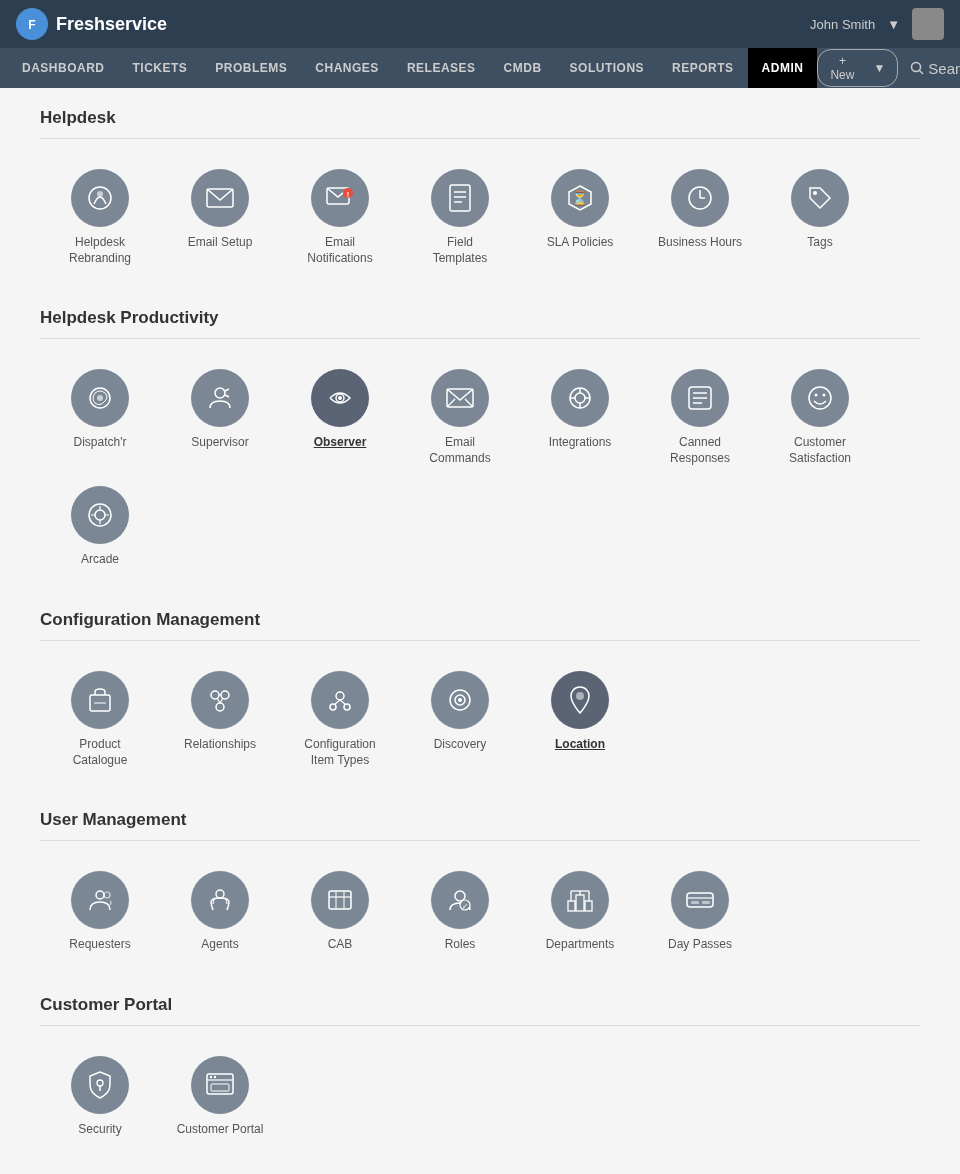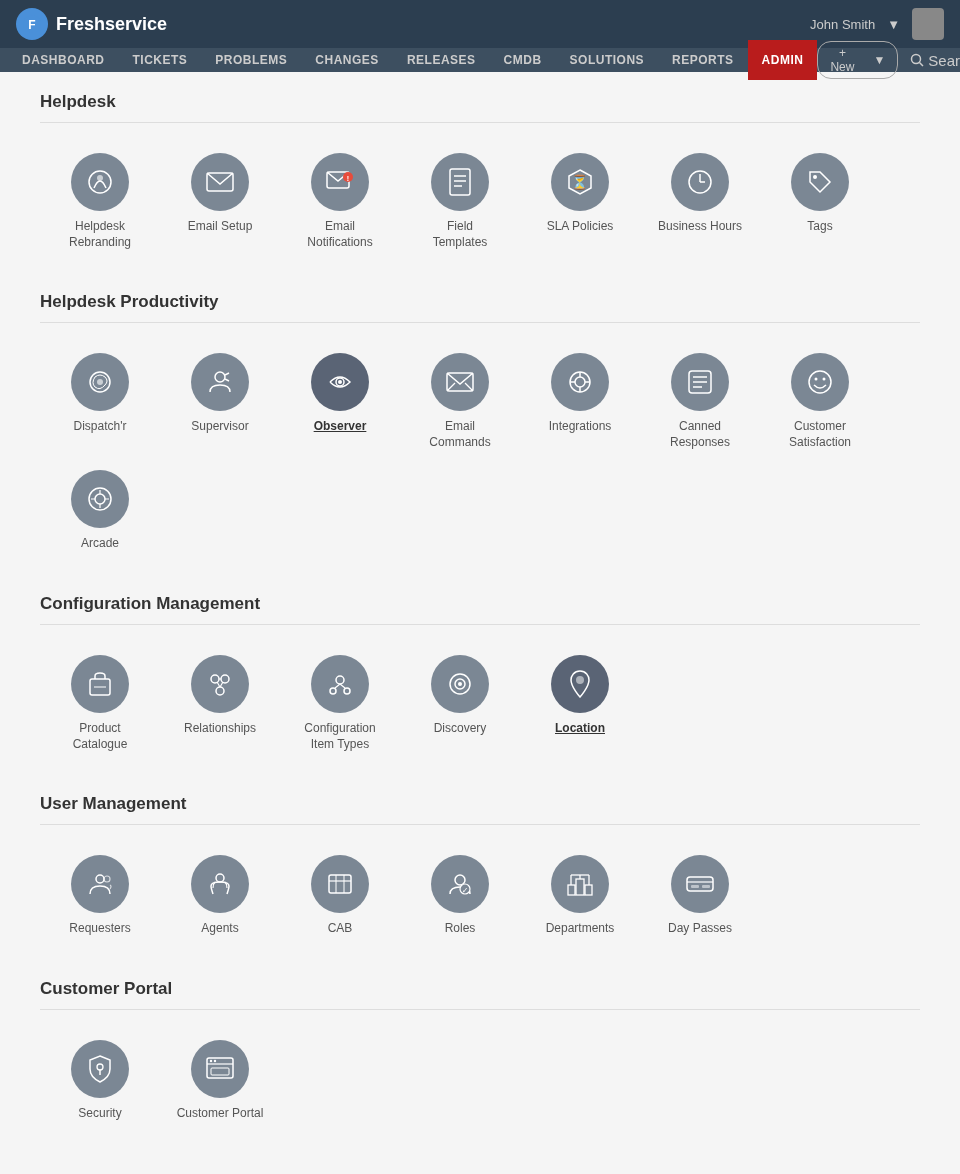--- a/index.html
+++ b/index.html
@@ -45,36 +45,36 @@
       height: 32px;
       background: #888;
       border-radius: 4px;
     }
 
     
     .navbar {
       background: #3d4f60;
       display: flex;
       align-items: center;
-      height: 24px;
+      height: 40px;
       padding: 12px 8px;
     }
     .navbar a {
       color: #ccc;
       text-decoration: none;
       padding: 0 14px;
       height: 40px;
       display: flex;
       align-items: center;
       font-size: 12px;
       font-weight: bold;
       text-transform: uppercase;
       letter-spacing: 0.5px;
     }
-    .navbar a.active { background: #b91c1c; color: #fff; }
+    .navbar a.active { background: #000000; color: #fff; }
     .navbar-right {
       margin-left: auto;
       display: flex;
       align-items: center;
       gap: 4px;
     }
     .new-btn {
       background: none;
       border: 1px solid #aaa;
       color: #ccc;

